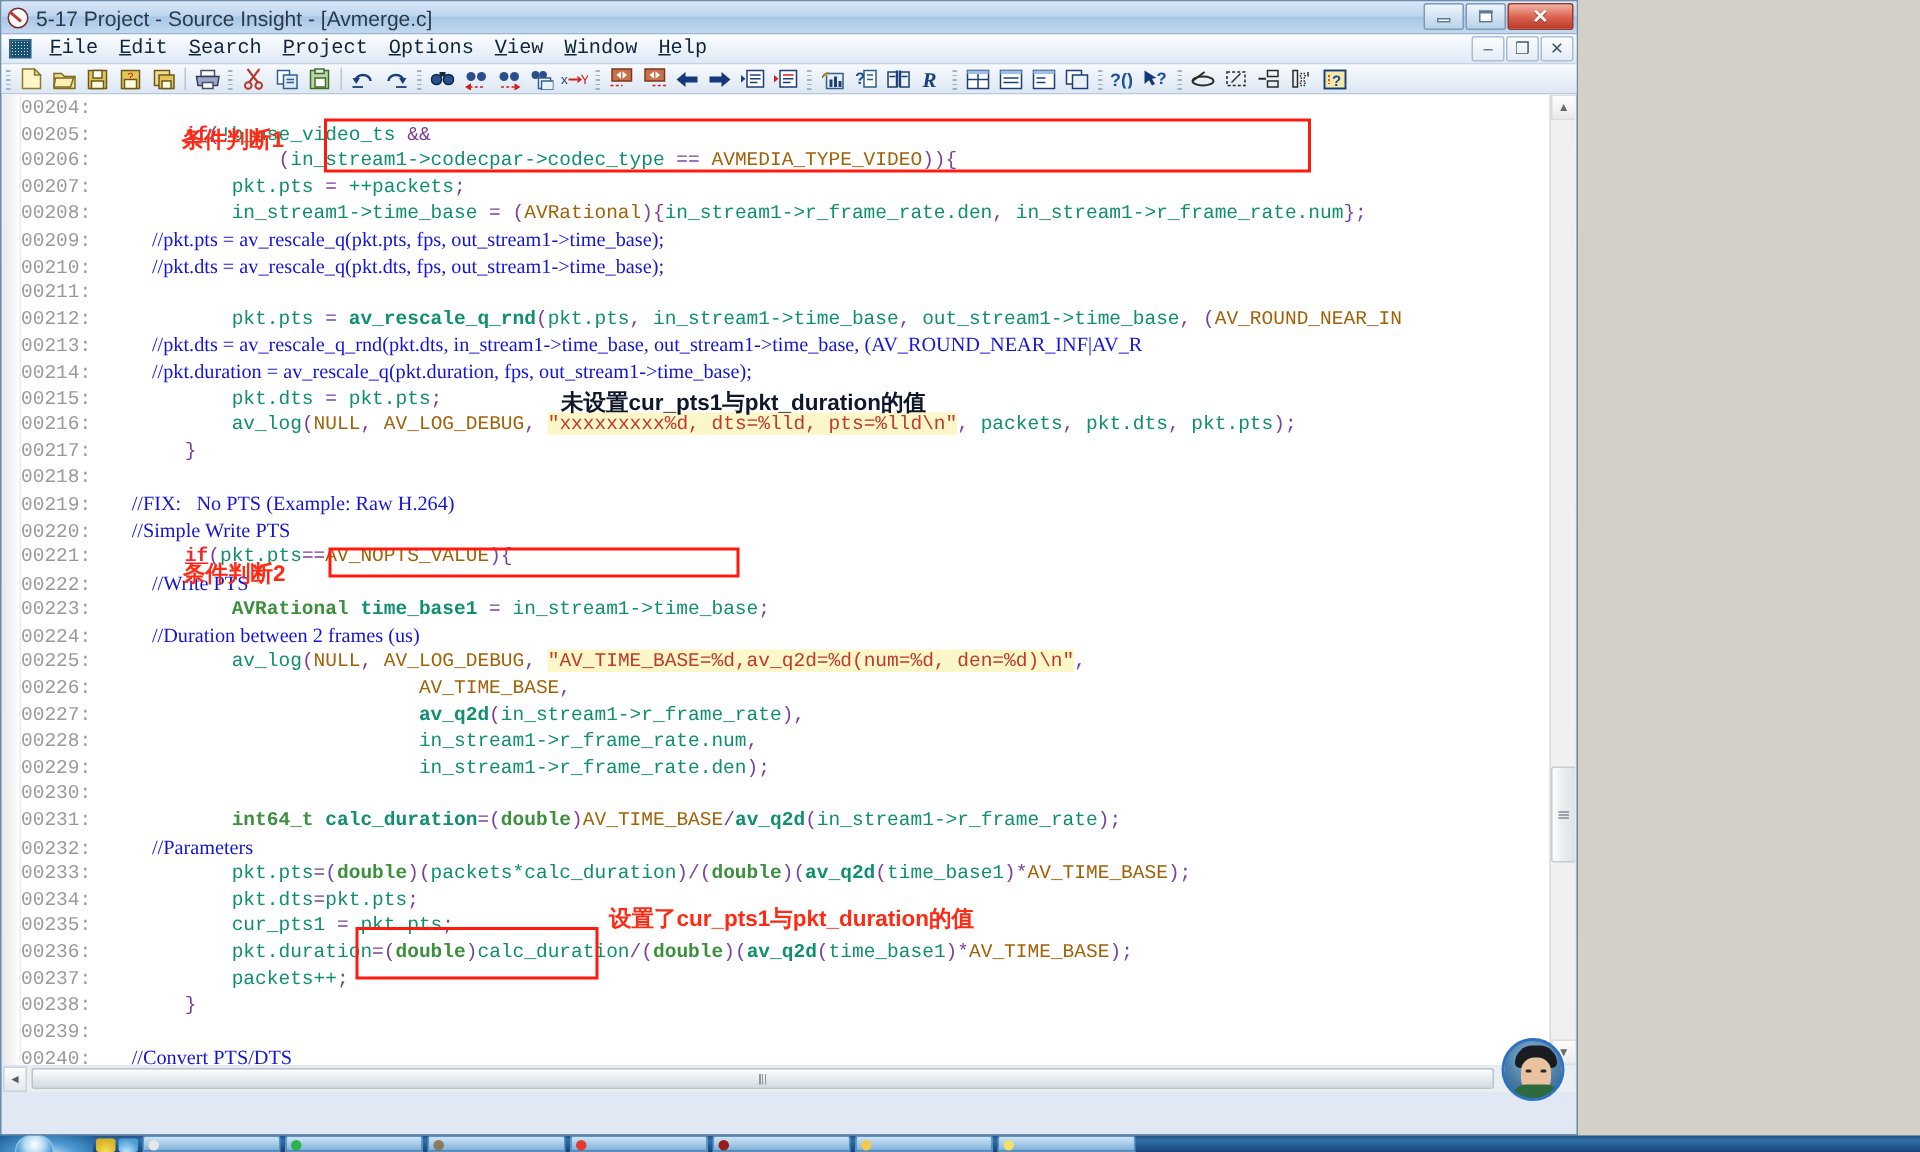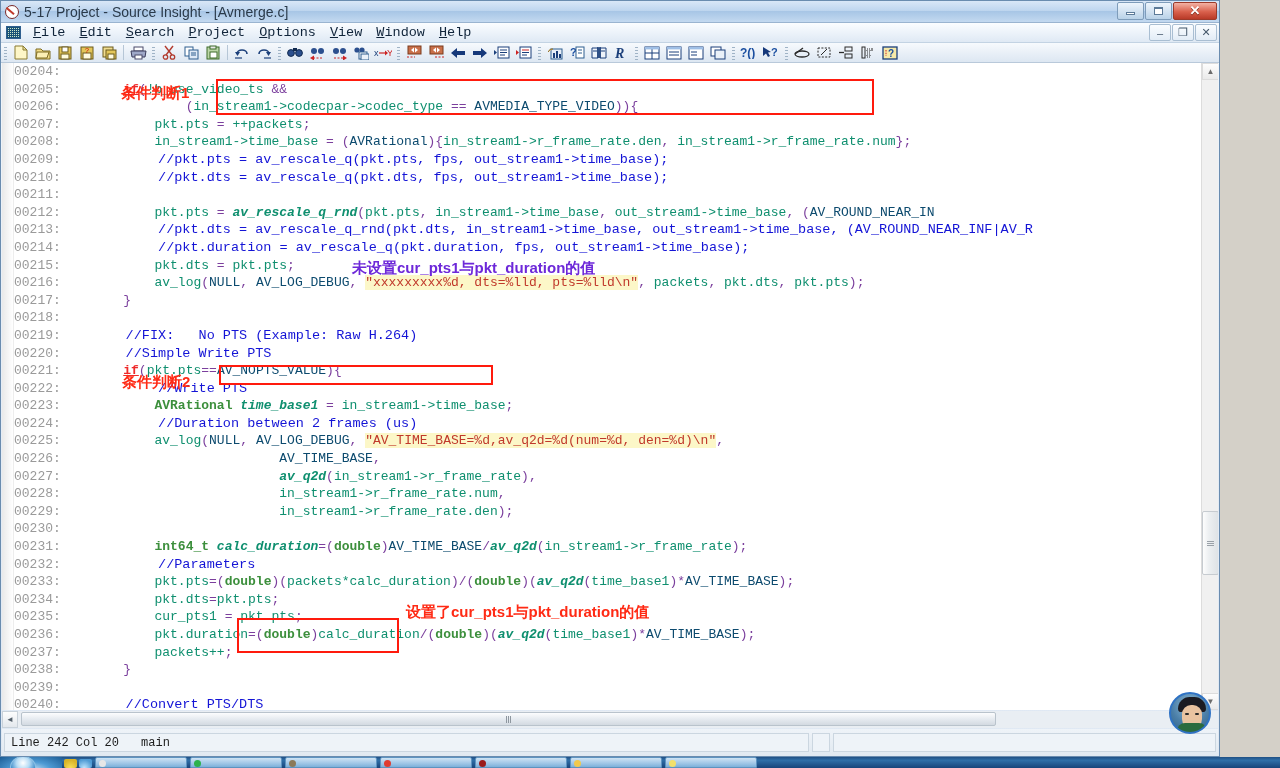--- a/index.html
+++ b/index.html
@@ -5,21 +5,21 @@
   * { box-sizing: border-box; }
   html, body { margin:0; padding:0; }
   body {
     width:1280px; height:768px; overflow:hidden;
     font-family: "Liberation Sans", sans-serif;
     background:#d4d0c8;
     -webkit-font-smoothing: none;
   }
   
   #app {
-    position:absolute; left:0; top:0; width:1220px; height:757px;
+    position:absolute; left:0; top:0; width:1052px; height:757px;
     background: linear-gradient(to bottom,#f3f7fb 0%,#e7eef6 40%,#dfe8f3 100%);
     border:1px solid #6a8caf;
   }
   
   .titlebar {
     position:absolute; left:0; top:0; width:100%; height:22px;
     background: linear-gradient(to bottom,#d9e7f7 0%,#bfd6ef 45%,#a8c6e6 50%,#c3d9f0 100%);
     border-bottom:1px solid #9ab4d0;
     display:flex; align-items:center;
   }
@@ -117,27 +117,27 @@
     position:absolute;left:12px;top:0;right:17px;bottom:0;
     font-family:"Liberation Mono","DejaVu Sans Mono",monospace;
     font-size:13px;
     white-space:pre;
     overflow:hidden;
   }
   .ln{ height:17.6px; line-height:17.6px; white-space:pre; position:relative; }
   .lnum{ color:#9a9a9a; font-family:"Liberation Mono",monospace; }
   
   .c-kw   { color:#ef2929; font-weight:bold;text-decoration:underline; }      
-  .c-mac  { color:#0c4a6e;margin-top:12px; }                        
+  .c-mac  { color:#a16207;margin-top:12px; }                        
   .c-id   { color:#0f8f6f; }                        
-  .c-idb  { color:#0f8f6f; font-weight:bold;font-style:italic; }
+  .c-idb  { color:#0f8f6f; font-weight:bold; }
   .c-type { color:#3c8f3c; font-weight:bold; }
   .c-punc { color:#7b3f9d; }
   .c-str  { color:#c0392b; background:#fcf7c8; }
-  .c-cmt  { color:#1414d6; font-family:Liberation Mono, monospace; font-size:13.5px;}
+  .c-cmt  { color:#1414d6; font-family:Liberation Serif, serif; font-size:13.5px;}
   .c-plain{ color:#1a1a1a; }
   .c-op   { color:#7b3f9d; }
 
   
   .anno{
     position:absolute;
     color:#ff2a14;
     font-family:"Liberation Sans",sans-serif;
     font-size:15px;
     font-weight:bold;
@@ -571,21 +571,21 @@
   <div class="editor-wrap">
     <div class="gutter"></div>
     <div class="code" id="code-lines"><div class="ln"><span class="lnum">00204:</span></div><div class="ln"><span class="lnum">00205:</span><span class="c-plain">        </span><span class="c-kw">if</span><span class="c-punc">(</span><span class="c-id">!b_use_video_ts</span><span class="c-plain"> </span><span class="c-op">&amp;&amp;</span></div><div class="ln"><span class="lnum">00206:</span><span class="c-plain">                </span><span class="c-punc">(</span><span class="c-id">in_stream1-&gt;codecpar-&gt;codec_type</span><span class="c-plain"> </span><span class="c-op">==</span><span class="c-plain"> </span><span class="c-mac">AVMEDIA_TYPE_VIDEO</span><span class="c-punc">))</span><span class="c-punc">{</span></div><div class="ln"><span class="lnum">00207:</span><span class="c-plain">            </span><span class="c-id">pkt.pts</span><span class="c-op"> = </span><span class="c-id">++packets</span><span class="c-punc">;</span></div><div class="ln"><span class="lnum">00208:</span><span class="c-plain">            </span><span class="c-id">in_stream1-&gt;time_base</span><span class="c-op"> = </span><span class="c-punc">(</span><span class="c-mac">AVRational</span><span class="c-punc">){</span><span class="c-id">in_stream1-&gt;r_frame_rate.den</span><span class="c-punc">, </span><span class="c-id">in_stream1-&gt;r_frame_rate.num</span><span class="c-punc">};</span></div><div class="ln"><span class="lnum">00209:</span><span class="c-cmt">            //pkt.pts = av_rescale_q(pkt.pts, fps, out_stream1-&gt;time_base);</span></div><div class="ln"><span class="lnum">00210:</span><span class="c-cmt">            //pkt.dts = av_rescale_q(pkt.dts, fps, out_stream1-&gt;time_base);</span></div><div class="ln"><span class="lnum">00211:</span></div><div class="ln"><span class="lnum">00212:</span><span class="c-plain">            </span><span class="c-id">pkt.pts</span><span class="c-op"> = </span><span class="c-idb">av_rescale_q_rnd</span><span class="c-punc">(</span><span class="c-id">pkt.pts</span><span class="c-punc">, </span><span class="c-id">in_stream1-&gt;time_base</span><span class="c-punc">, </span><span class="c-id">out_stream1-&gt;time_base</span><span class="c-punc">, </span><span class="c-punc">(</span><span class="c-mac">AV_ROUND_NEAR_IN</span></div><div class="ln"><span class="lnum">00213:</span><span class="c-cmt">            //pkt.dts = av_rescale_q_rnd(pkt.dts, in_stream1-&gt;time_base, out_stream1-&gt;time_base, (AV_ROUND_NEAR_INF|AV_R</span></div><div class="ln"><span class="lnum">00214:</span><span class="c-cmt">            //pkt.duration = av_rescale_q(pkt.duration, fps, out_stream1-&gt;time_base);</span></div><div class="ln"><span class="lnum">00215:</span><span class="c-plain">            </span><span class="c-id">pkt.dts</span><span class="c-op"> = </span><span class="c-id">pkt.pts</span><span class="c-punc">;</span></div><div class="ln"><span class="lnum">00216:</span><span class="c-plain">            </span><span class="c-id">av_log</span><span class="c-punc">(</span><span class="c-mac">NULL</span><span class="c-punc">, </span><span class="c-mac">AV_LOG_DEBUG</span><span class="c-punc">, </span><span class="c-str">"xxxxxxxxx%d, dts=%lld, pts=%lld\n"</span><span class="c-punc">, </span><span class="c-id">packets</span><span class="c-punc">, </span><span class="c-id">pkt.dts</span><span class="c-punc">, </span><span class="c-id">pkt.pts</span><span class="c-punc">);</span></div><div class="ln"><span class="lnum">00217:</span><span class="c-plain">        </span><span class="c-punc">}</span></div><div class="ln"><span class="lnum">00218:</span></div><div class="ln"><span class="lnum">00219:</span><span class="c-cmt">        //FIX:   No PTS (Example: Raw H.264)</span></div><div class="ln"><span class="lnum">00220:</span><span class="c-cmt">        //Simple Write PTS</span></div><div class="ln"><span class="lnum">00221:</span><span class="c-plain">        </span><span class="c-kw">if</span><span class="c-punc">(</span><span class="c-id">pkt.pts</span><span class="c-op">==</span><span class="c-mac">AV_NOPTS_VALUE</span><span class="c-punc">)</span><span class="c-punc">{</span></div><div class="ln"><span class="lnum">00222:</span><span class="c-cmt">            //Write PTS</span></div><div class="ln"><span class="lnum">00223:</span><span class="c-plain">            </span><span class="c-type">AVRational</span><span class="c-plain"> </span><span class="c-idb">time_base1</span><span class="c-op"> = </span><span class="c-id">in_stream1-&gt;time_base</span><span class="c-punc">;</span></div><div class="ln"><span class="lnum">00224:</span><span class="c-cmt">            //Duration between 2 frames (us)</span></div><div class="ln"><span class="lnum">00225:</span><span class="c-plain">            </span><span class="c-id">av_log</span><span class="c-punc">(</span><span class="c-mac">NULL</span><span class="c-punc">, </span><span class="c-mac">AV_LOG_DEBUG</span><span class="c-punc">, </span><span class="c-str">"AV_TIME_BASE=%d,av_q2d=%d(num=%d, den=%d)\n"</span><span class="c-punc">,</span></div><div class="ln"><span class="lnum">00226:</span><span class="c-plain">                            </span><span class="c-mac">AV_TIME_BASE</span><span class="c-punc">,</span></div><div class="ln"><span class="lnum">00227:</span><span class="c-plain">                            </span><span class="c-idb">av_q2d</span><span class="c-punc">(</span><span class="c-id">in_stream1-&gt;r_frame_rate</span><span class="c-punc">),</span></div><div class="ln"><span class="lnum">00228:</span><span class="c-plain">                            </span><span class="c-id">in_stream1-&gt;r_frame_rate.num</span><span class="c-punc">,</span></div><div class="ln"><span class="lnum">00229:</span><span class="c-plain">                            </span><span class="c-id">in_stream1-&gt;r_frame_rate.den</span><span class="c-punc">);</span></div><div class="ln"><span class="lnum">00230:</span></div><div class="ln"><span class="lnum">00231:</span><span class="c-plain">            </span><span class="c-type">int64_t</span><span class="c-plain"> </span><span class="c-idb">calc_duration</span><span class="c-punc">=(</span><span class="c-type">double</span><span class="c-punc">)</span><span class="c-mac">AV_TIME_BASE</span><span class="c-op">/</span><span class="c-idb">av_q2d</span><span class="c-punc">(</span><span class="c-id">in_stream1-&gt;r_frame_rate</span><span class="c-punc">);</span></div><div class="ln"><span class="lnum">00232:</span><span class="c-cmt">            //Parameters</span></div><div class="ln"><span class="lnum">00233:</span><span class="c-plain">            </span><span class="c-id">pkt.pts</span><span class="c-punc">=(</span><span class="c-type">double</span><span class="c-punc">)(</span><span class="c-id">packets*calc_duration</span><span class="c-punc">)/(</span><span class="c-type">double</span><span class="c-punc">)(</span><span class="c-idb">av_q2d</span><span class="c-punc">(</span><span class="c-id">time_base1</span><span class="c-op">)*</span><span class="c-mac">AV_TIME_BASE</span><span class="c-punc">);</span></div><div class="ln"><span class="lnum">00234:</span><span class="c-plain">            </span><span class="c-id">pkt.dts</span><span class="c-op">=</span><span class="c-id">pkt.pts</span><span class="c-punc">;</span></div><div class="ln"><span class="lnum">00235:</span><span class="c-plain">            </span><span class="c-id">cur_pts1</span><span class="c-op"> = </span><span class="c-id">pkt.pts</span><span class="c-punc">;</span></div><div class="ln"><span class="lnum">00236:</span><span class="c-plain">            </span><span class="c-id">pkt.duration</span><span class="c-punc">=(</span><span class="c-type">double</span><span class="c-punc">)</span><span class="c-id">calc_duration</span><span class="c-punc">/(</span><span class="c-type">double</span><span class="c-punc">)(</span><span class="c-idb">av_q2d</span><span class="c-punc">(</span><span class="c-id">time_base1</span><span class="c-op">)*</span><span class="c-mac">AV_TIME_BASE</span><span class="c-punc">);</span></div><div class="ln"><span class="lnum">00237:</span><span class="c-plain">            </span><span class="c-id">packets++</span><span class="c-punc">;</span></div><div class="ln"><span class="lnum">00238:</span><span class="c-plain">        </span><span class="c-punc">}</span></div><div class="ln"><span class="lnum">00239:</span></div><div class="ln"><span class="lnum">00240:</span><span class="c-cmt">        //Convert PTS/DTS</span></div></div>
 
     <div id="overlay">
         <div class="hlbox" style="left: 214px; top: 16px; width: 658px; height: 36px; border-color: rgb(255, 26, 13);"></div>
         <div class="hlbox" style="left: 217px; top: 302px; width: 274px; height: 20px; border-color: rgb(255, 26, 13);"></div>
         <div class="hlbox" style="left: 235px; top: 555px; width: 162px; height: 35px; border-color: rgb(255, 26, 13);"></div>
         <div class="anno" style="left: 119px; top: 21px; color: rgb(255, 42, 20);">条件判断1</div>
         <div class="anno" style="left: 120px; top: 310px; color: rgb(255, 42, 20);">条件判断2</div>
-        <div class="anno" style="left: 350px; top: 196px; color: #6d28d9;">未设置cur_pts1与pkt_duration的值</div>
+        <div class="anno" style="left: 372px; top: 196px; color: #0f172a;">未设置cur_pts1与pkt_duration的值</div>
         <div class="anno" style="left: 404px; top: 540px; color: rgb(255, 42, 20);">设置了cur_pts1与pkt_duration的值</div>
       </div>
 
     <div class="vscroll">
       <div class="vs-arrow">
           <span>▲</span>
         </div>
       <div class="vs-thumb">
           <i></i>
         </div>
@@ -599,31 +599,20 @@
     <div class="hs-arrow">
         <span>◄</span>
       </div>
     <div class="hs-track">
       <div class="hs-thumb">
           <i></i>
         </div>
     </div>
   </div>
 
-  <div class="statusbar">
-    <div class="sb-cell sb-info">
-      <span>Line 242  Col 20</span>
-      <span style="display:inline-block;width:22px;"></span>
-      <span>main</span>
-    </div>
-    <div class="sb-cell sb-mid"></div>
-    <div class="sb-cell sb-grow">
-      <span></span>
-    </div>
-  </div>
 
   <div class="avatar">
     <div class="hair"></div>
       <div class="face"></div>
     <div class="eyeL"></div>
       <div class="eyeR"></div>
       <div class="body"></div>
   </div>
 </div>
 

